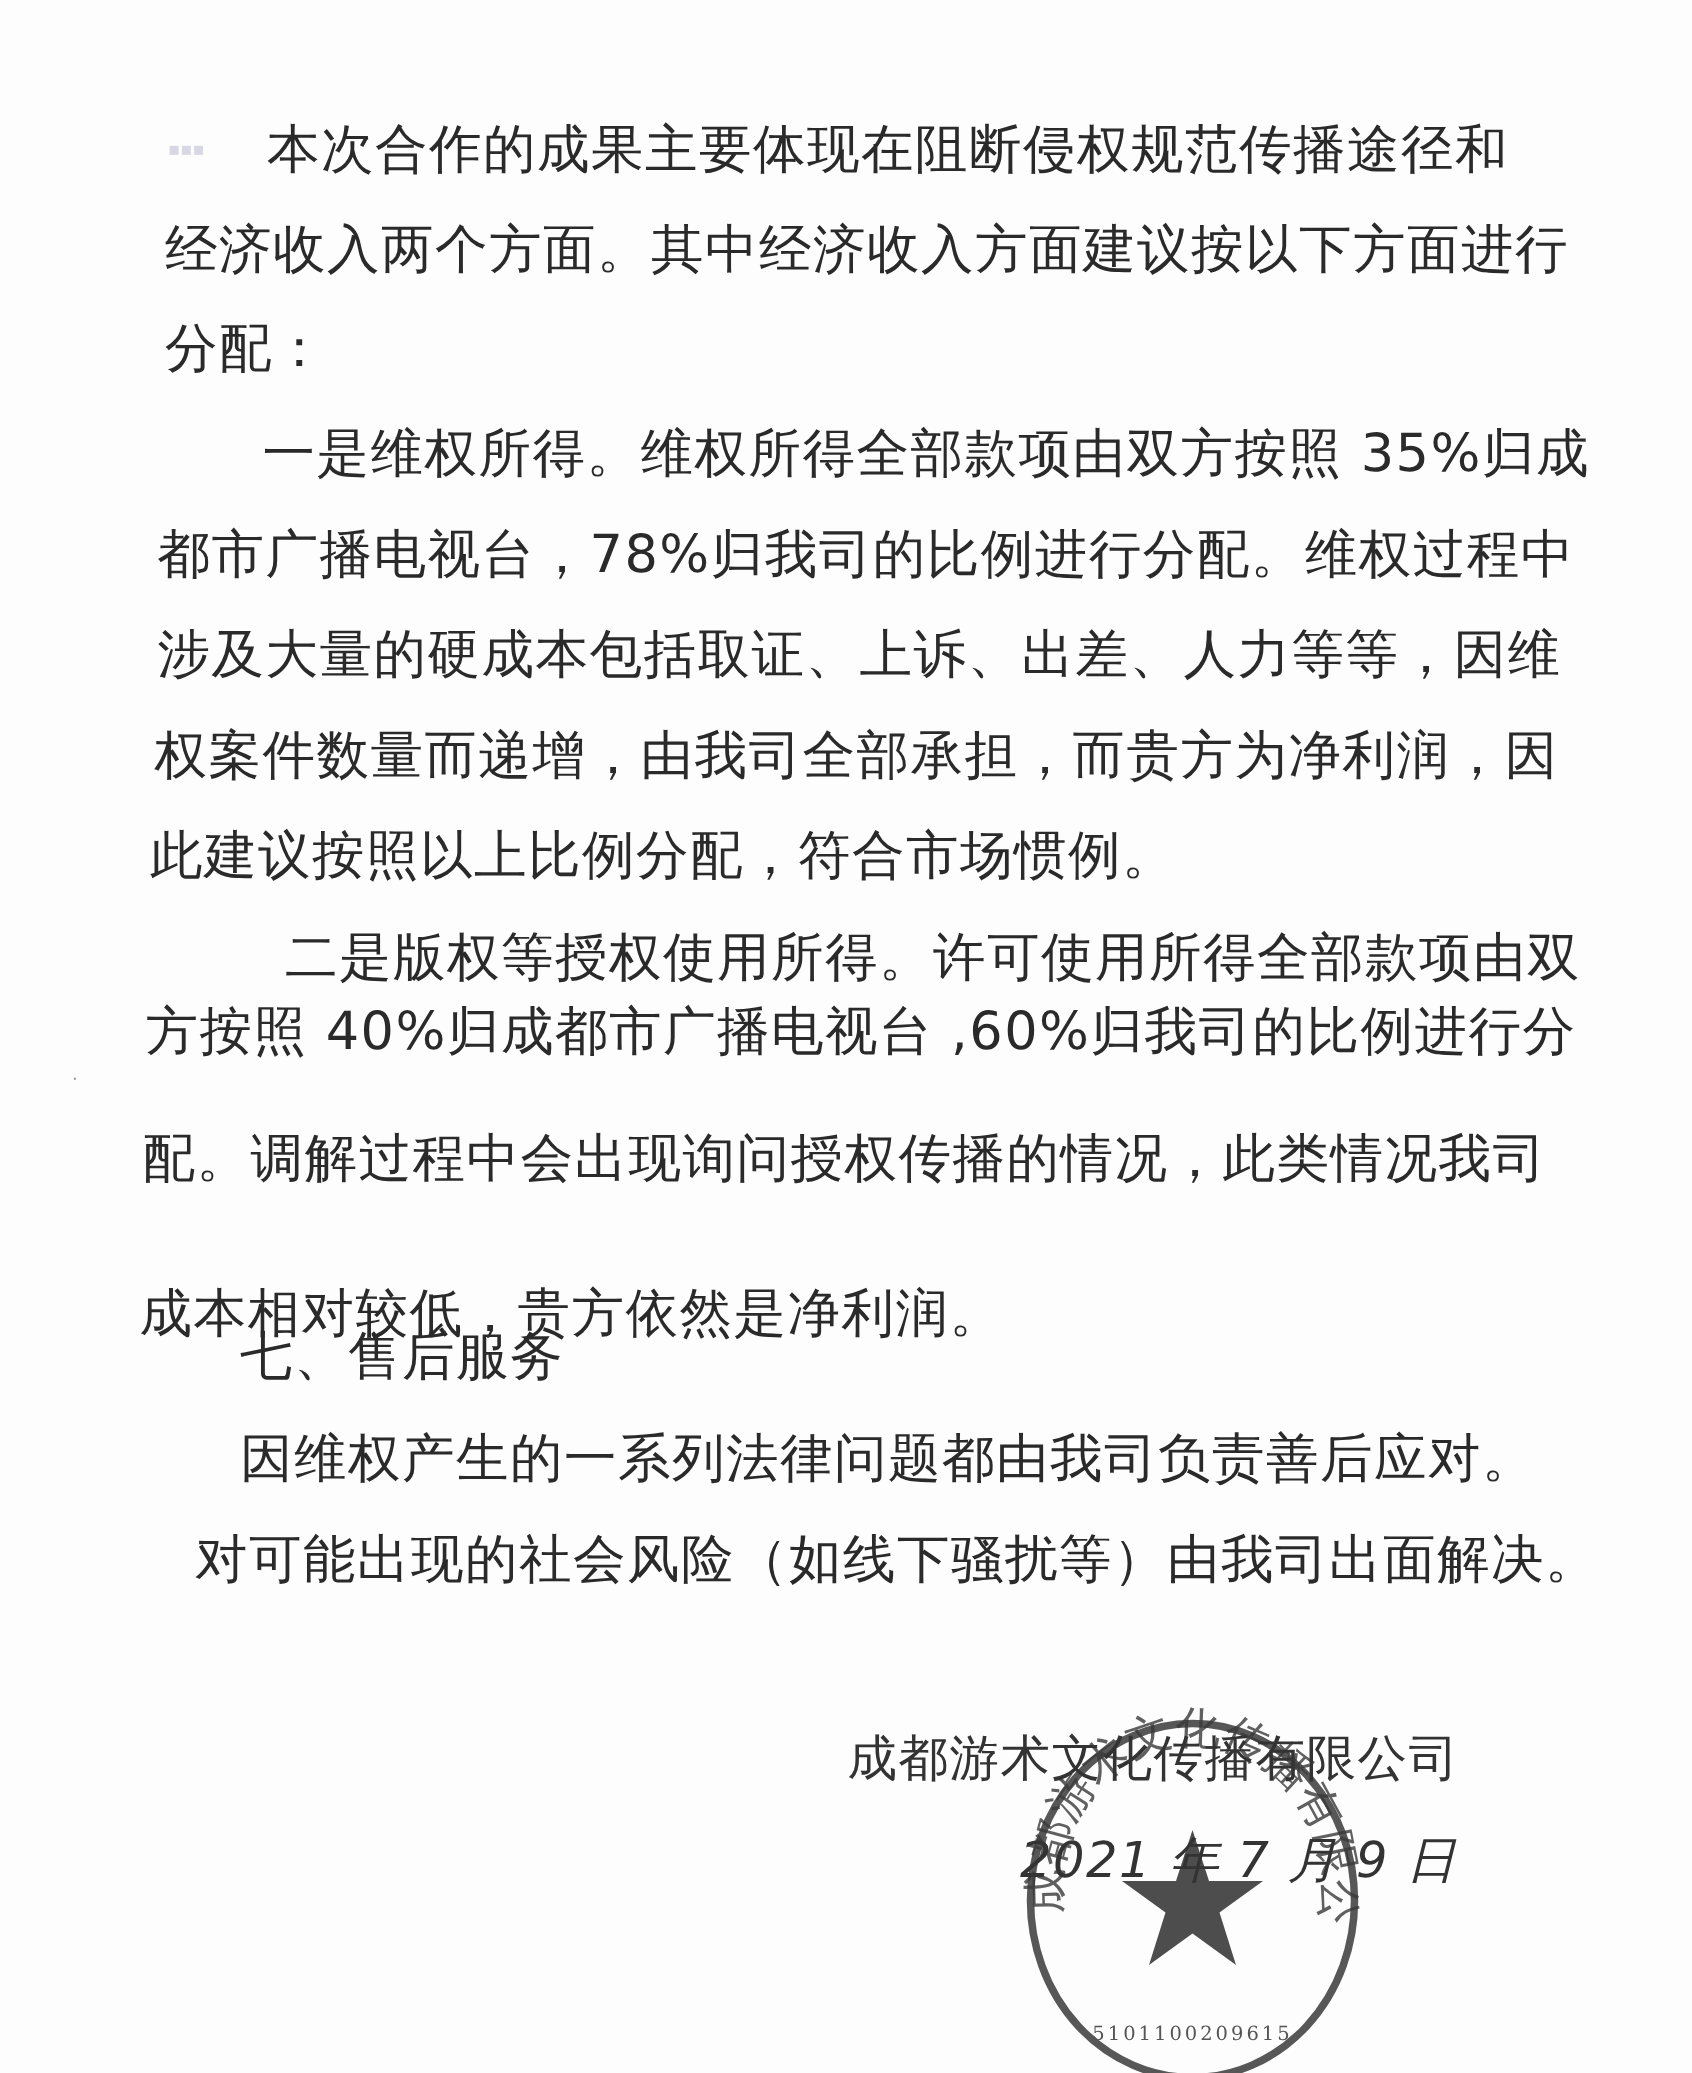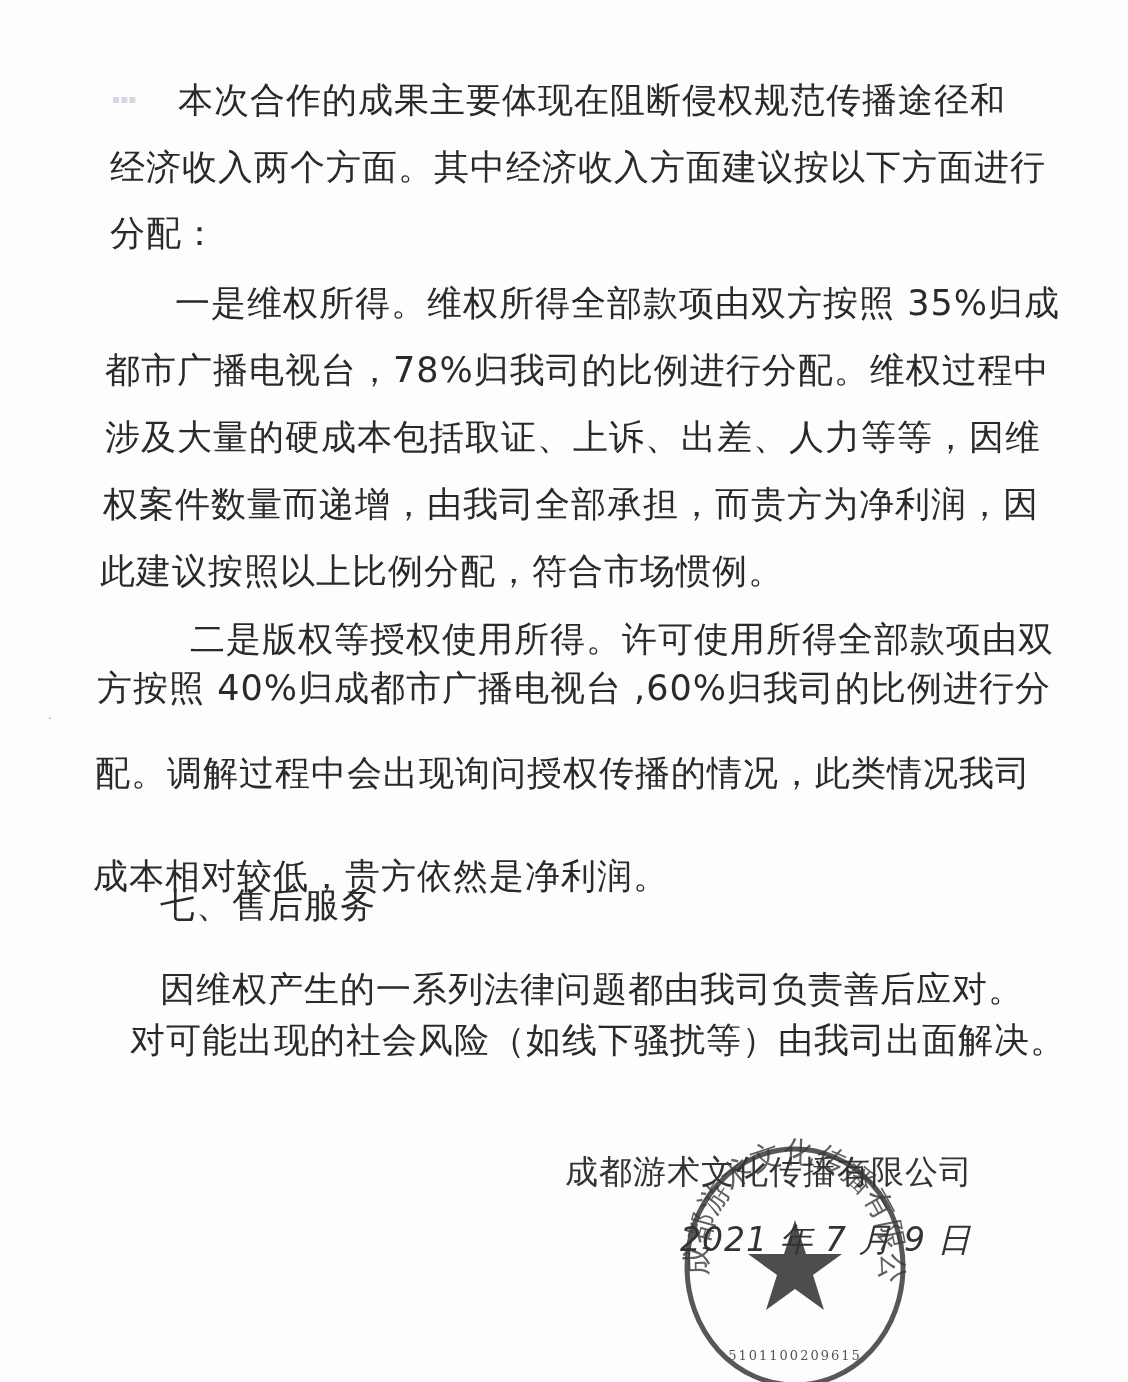--- a/index.html
+++ b/index.html
@@ -33,21 +33,21 @@
   <div class="line" style="left:103px; top:484px;text-align:right;">权案件数量而递增，由我司全部承担，而贵方为净利润，因</div>
   <div class="line" style="left:100px; top:551px;">此建议按照以上比例分配，符合市场惯例。</div>
 
   <div class="line" style="left:165px; top:619px;margin-left:25px;">二是版权等授权使用所得。许可使用所得全部款项由双</div>
   <div class="line" style="left:97px; top:668px;">方按照 40%归成都市广播电视台 ,60%归我司的比例进行分</div>
   <div class="line" style="left:95px; top:753px;">配。调解过程中会出现询问授权传播的情况，此类情况我司</div>
   <div class="line" style="left:93px; top:820px;margin-top:36px;">成本相对较低，贵方依然是净利润。</div>
 
   <div class="line" style="left:160px; top:885px;">七、售后服务</div>
 
-  <div class="line" style="left:160px; top:953px;margin-top:16px;">因维权产生的一系列法律问题都由我司负责善后应对。</div>
+  <div class="line" style="left:160px; top:953px;">因维权产生的一系列法律问题都由我司负责善后应对。</div>
   <div class="line" style="left:88px; top:1020px;margin-left:42px;">对可能出现的社会风险（如线下骚扰等）由我司出面解决。</div>
 
   <div class="stamp">
     <svg viewBox="0 0 230 250">
       <defs>
         <path id="ringpath" d="M 30 150 A 88 95 0 1 1 200 150" fill="none"></path>
       </defs>
       <ellipse cx="115" cy="135" rx="108" ry="118" fill="none" stroke="#3a3a3a" stroke-width="5" opacity="0.85"></ellipse>
       <text font-size="30" fill="#3a3a3a" opacity="0.8" font-family="DejaVu Sans, sans-serif">
         <textPath href="#ringpath" startOffset="2%">成都游术文化传播有限公司</textPath>

